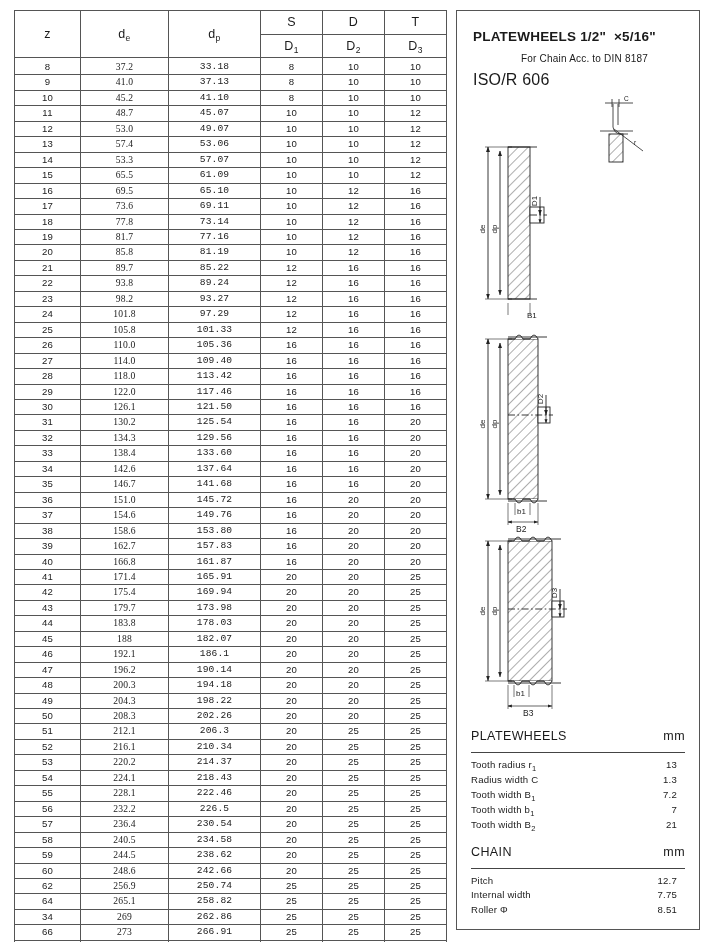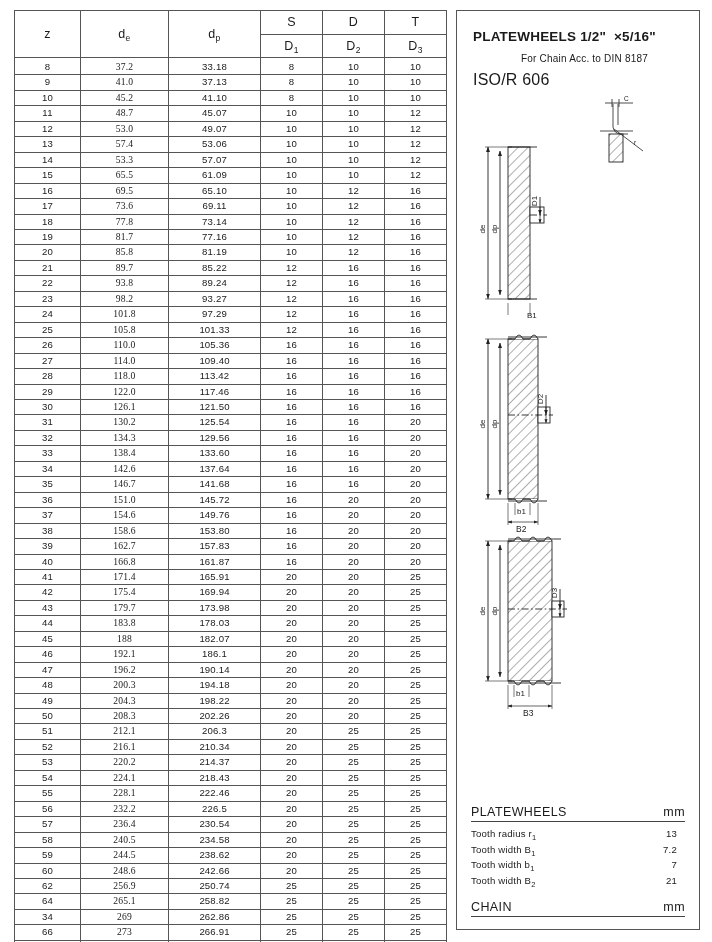--- a/index.html
+++ b/index.html
@@ -72,21 +72,21 @@
     line-height: 14.45px;
     font-size: 9.6px;
     letter-spacing: .15px;
   }
   tbody tr:first-child td { padding-top: 2px; }
   tbody tr:last-child td { padding-bottom: 3px; }
 
   
   td.c-z  { padding-right: 14px; }
   td.c-de { padding-right: 22px; font-family: Liberation Serif, serif; }
-  td.c-dp { padding-right: 14px; }
+  td.c-dp { padding-right: 14px; font-family: Liberation Mono, monospace; }
 
   col.w-z  { width: 66px; }
   col.w-de { width: 88px; }
   col.w-dp { width: 92px; }
   col.w-d1 { width: 62px; }
   col.w-d2 { width: 62px; }
   col.w-d3 { width: 62px; }
 
   
   .info-panel {
@@ -127,21 +127,21 @@
 
   
   .specs { position: absolute; left: 14px; bottom: 12px; width: 214px; }
   .spec-head {
     display: flex;
     justify-content: space-between;
     align-items: flex-end;
     font-size: 12.5px;
     letter-spacing: .4px;
     border-bottom: 1.3px solid #444;
-    padding-bottom: 2px;
+    padding-bottom: 9px;
   }
   .spec-rows { margin-top: 5px; }
   .spec-row {
     display: flex;
     justify-content: space-between;
     font-size: 9.6px;
     line-height: 14.4px;
     letter-spacing: .2px;
   }
   .spec-row .lbl sub {
@@ -783,35 +783,53 @@
       <div class="spec-head">
         <span>PLATEWHEELS</span>
         <span>mm</span>
       </div>
       <div class="spec-rows" id="pw-rows">
           <div class="spec-row">
             <span class="lbl">Tooth radius r<sub>1</sub></span>
             <span class="val">13</span>
           </div>
           <div class="spec-row">
+            <span class="lbl">Radius width C</span>
+            <span class="val">1.3</span>
+          </div>
+          <div class="spec-row">
             <span class="lbl">Tooth width B<sub>1</sub></span>
             <span class="val">7.2</span>
           </div>
           <div class="spec-row">
             <span class="lbl">Tooth width b<sub>1</sub></span>
             <span class="val">7</span>
           </div>
           <div class="spec-row">
             <span class="lbl">Tooth width B<sub>2</sub></span>
             <span class="val">21</span>
           </div>
         </div>
 
       <div class="gap"></div>
 
       <div class="spec-head">
         <span>CHAIN</span>
         <span>mm</span>
       </div>
+      <div class="spec-rows" id="ch-rows">
+          <div class="spec-row">
+            <span class="lbl">Pitch</span>
+            <span class="val">12.7</span>
+          </div>
+          <div class="spec-row">
+            <span class="lbl">Internal width</span>
+            <span class="val">7.75</span>
+          </div>
+          <div class="spec-row">
+            <span class="lbl">Roller Φ</span>
+            <span class="val">8.51</span>
+          </div>
+        </div>
 
     </div>
   </div>
 </div>
 
 </body></html>

